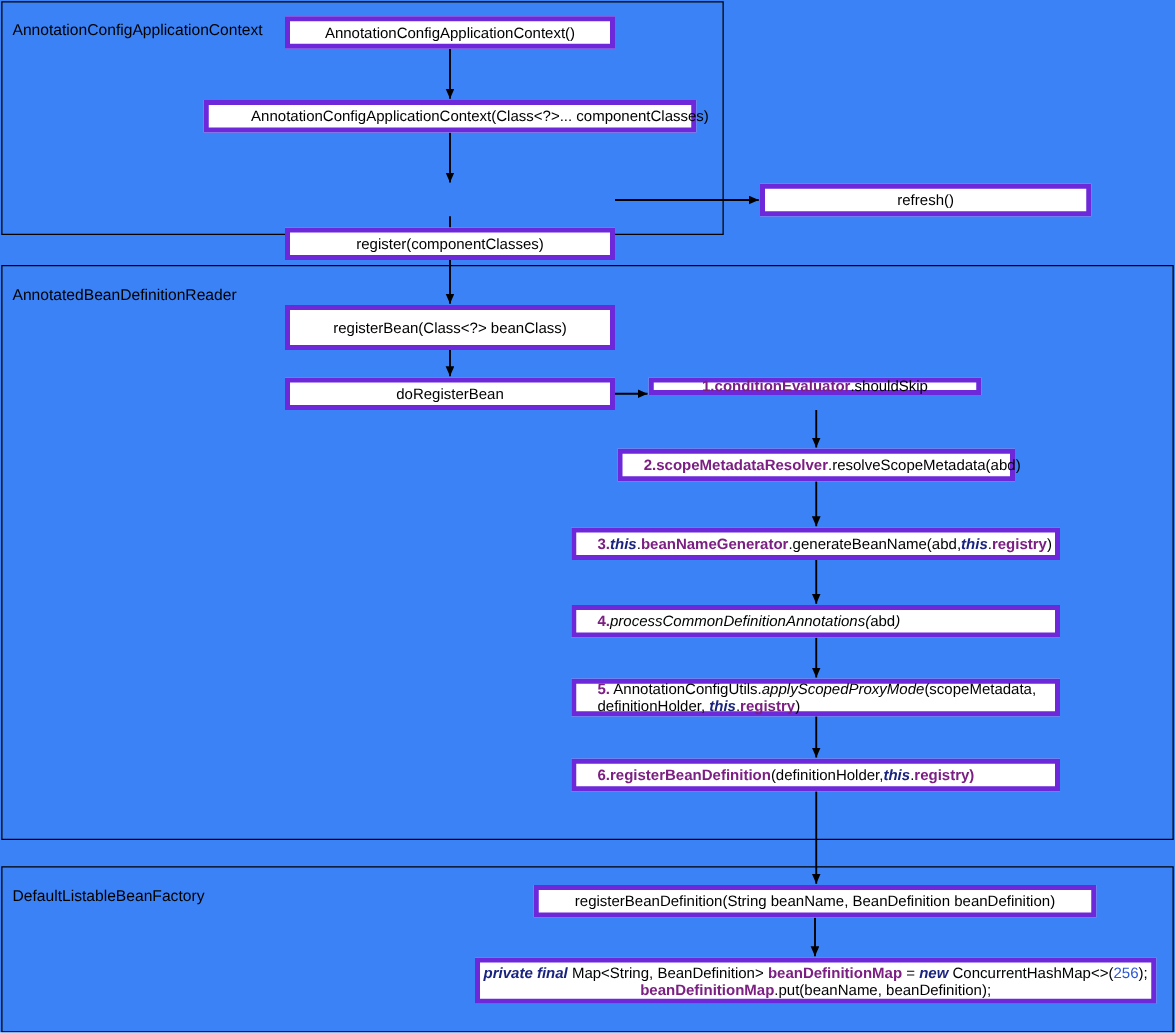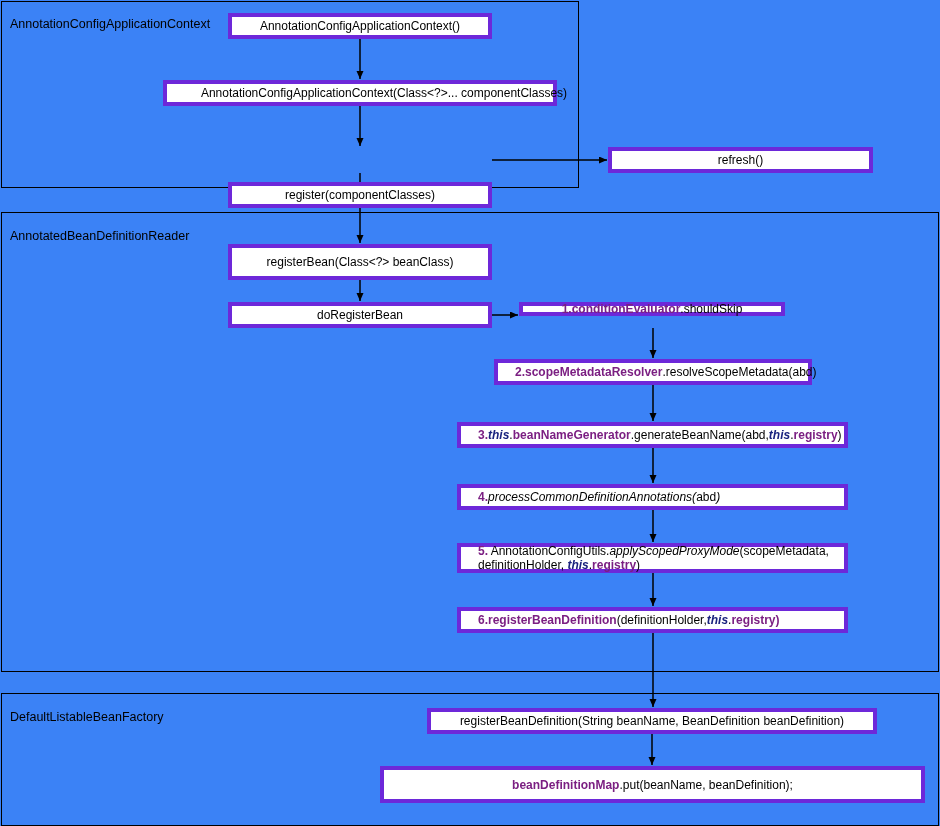--- a/index.html
+++ b/index.html
@@ -131,16 +131,17 @@
   <div class="node left" style="left:457px;top:607px;width:391px;height:26px;">
       <span class="seg-kw">6.registerBeanDefinition</span>
       <span class="seg-p">(definitionHolder, </span>
       <span class="seg-nv">this</span>
       <span class="seg-p">.</span>
       <span class="seg-kw">registry)</span>
     </div>
 
   <div class="node" style="left:427px;top:708px;width:450px;height:26px;">registerBeanDefinition(String beanName, BeanDefinition beanDefinition)</div>
   <div class="node multiline centered codebox" style="left:380px;top:766px;width:545px;height:37px;">
+    <div><span class="seg-nv">private final</span><span class="seg-p"> Map&lt;String, BeanDefinition&gt; </span><span class="seg-kw">beanDefinitionMap</span><span class="seg-p"> = </span><span class="seg-nv">new</span><span class="seg-p"> ConcurrentHashMap&lt;&gt;(</span><span class="seg-nb">256</span><span class="seg-p">);</span></div>
     <div><span class="seg-kw">beanDefinitionMap</span><span class="seg-p">.put(beanName, beanDefinition);</span></div>
   </div>
 
 </div>
 
 </body></html>

